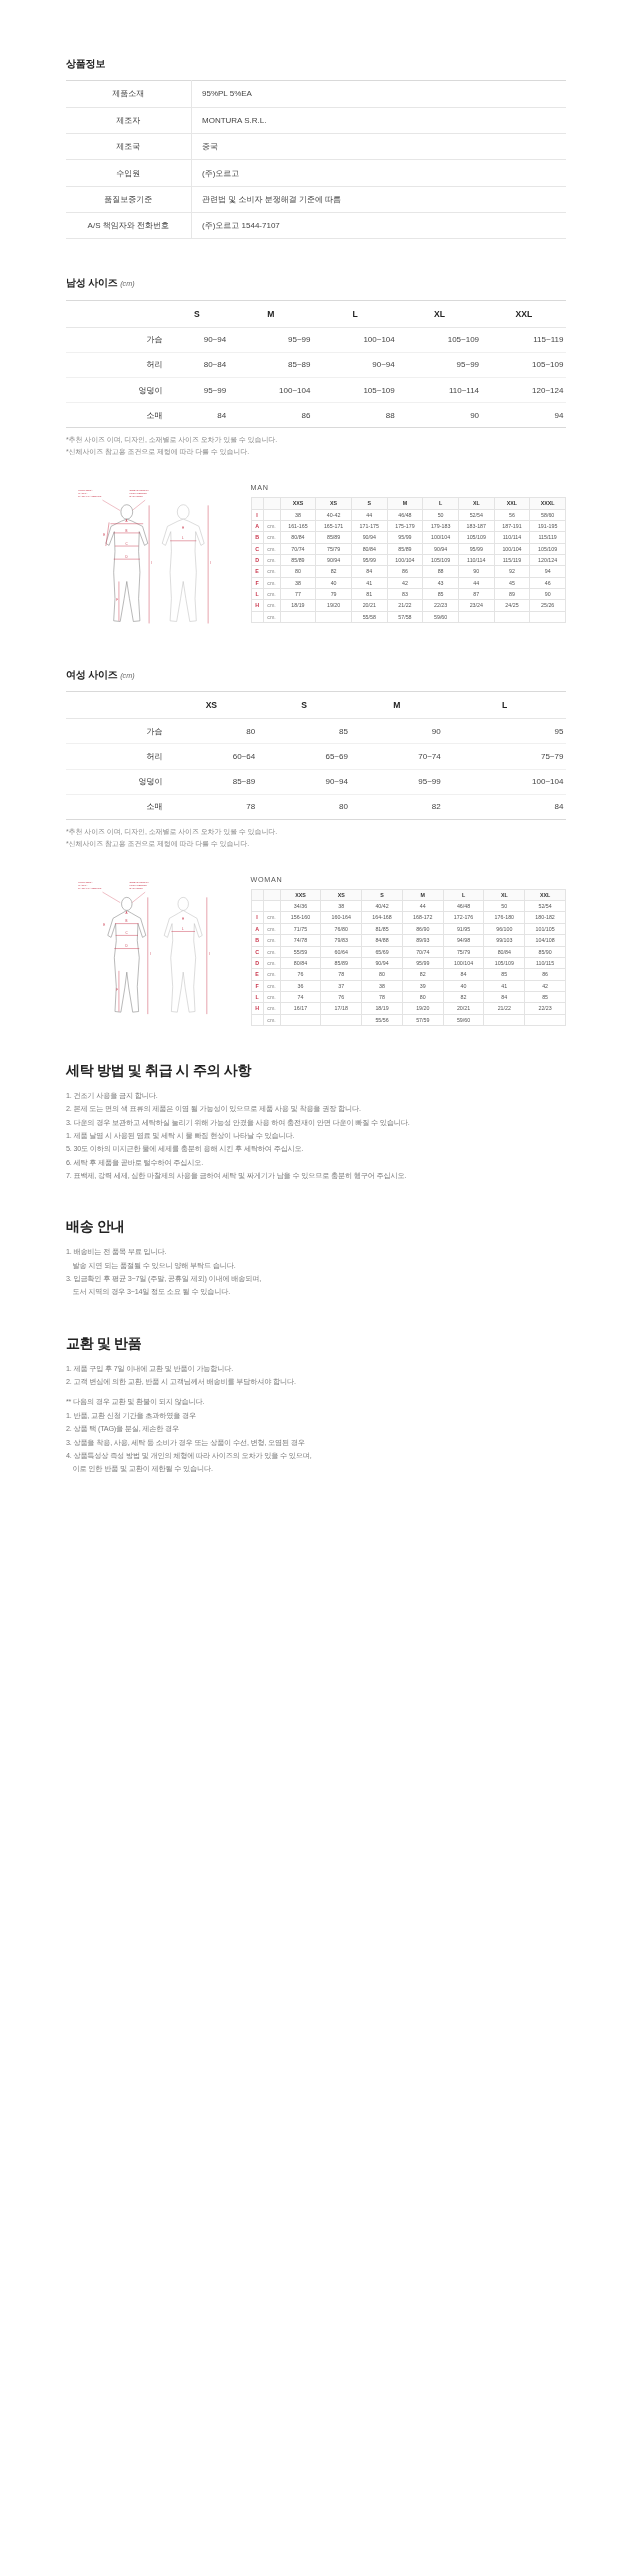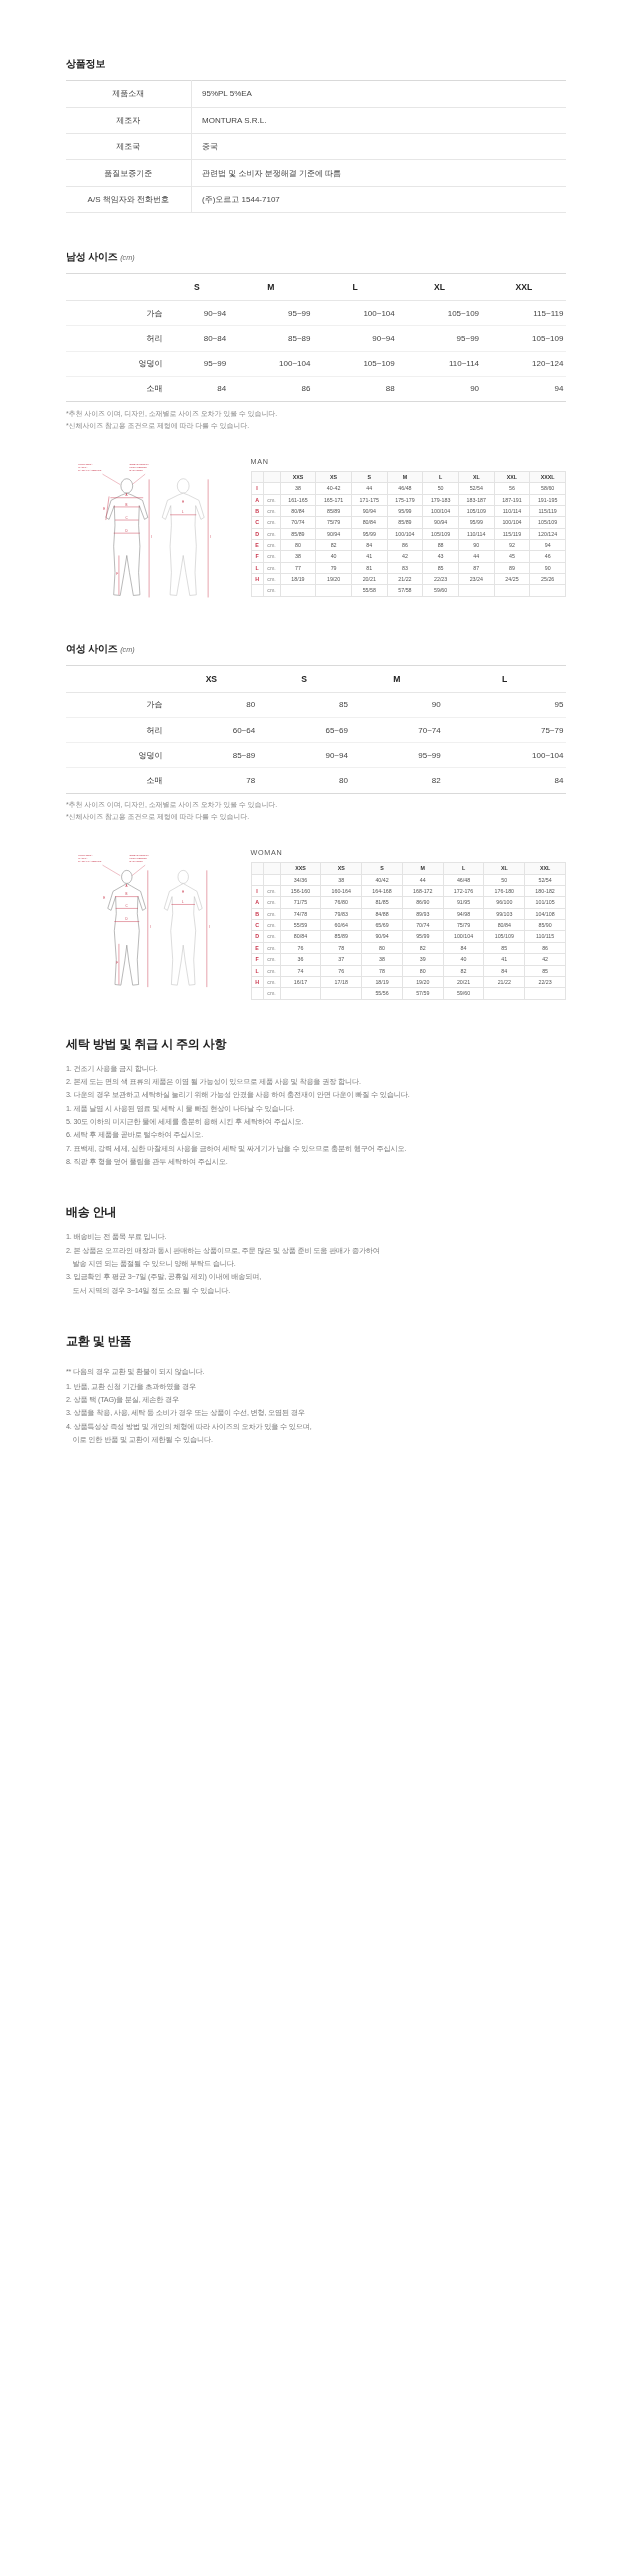--- a/index.html
+++ b/index.html
@@ -115,25 +115,26 @@
   .meas-table td.un { width:16px; color:#888; }
 
   .row-letters { width:12px; }
 
   
   .body-fig { display:block; margin:0 auto; }
 
   
   .text-sec { margin-top:36px; }
   .text-sec h3 {
-    font-size:12px;
+    font-size:14px;
     font-weight:bold;
     color:#222;
     margin:0 0 9.2px 0;
     letter-spacing:-0.2px;
+    font-family:Liberation Serif, serif;
   }
   .text-sec ol, .text-sec ul { margin:0; padding:0; list-style:none; }
   .text-sec li {
     font-size:7.2px;
     color:#777;
     line-height:1.85;
     letter-spacing:-0.2px;
   }
   .text-sec li.indent { padding-left:6.6px; }
   .text-sec .gap { height:8px; }
@@ -157,20 +158,24 @@
           <th>제품소재</th>
           <td>95%PL 5%EA</td>
         </tr>
         <tr>
           <th>제조자</th>
           <td>MONTURA S.R.L.</td>
         </tr>
         <tr>
           <th>제조국</th>
           <td>중국</td>
+        </tr>
+        <tr>
+          <th>수입원</th>
+          <td>(주)오르고</td>
         </tr>
         <tr>
           <th>품질보증기준</th>
           <td>관련법 및 소비자 분쟁해결 기준에 따름</td>
         </tr>
         <tr>
           <th>A/S 책임자와 전화번호</th>
           <td>(주)오르고 1544-7107</td>
         </tr>
       </tbody>
@@ -681,37 +686,39 @@
   <div class="wrap text-sec">
     <h3>세탁 방법 및 취급 시 주의 사항</h3>
     <ol>
       <li>1. 건조기 사용을 금지 합니다.</li>
       <li>2. 본제 도는 면의 색 표류의 제품은 이염 될 가능성이 있으므로 제품 사용 및 착용을 권장 합니다.</li>
       <li>3. 다운의 경우 보관하고 세탁하실 눌리기 위해 가능성 안겼을 사용 하여 충전재이 안면 다운이 빠질 수 있습니다.</li>
       <li>1. 제품 날염 시 사용된 염료 및 세탁 시 물 빠짐 현상이 나타날 수 있습니다.</li>
       <li>5. 30도 이하의 미지근한 물에 세제를 충분히 용해 시킨 후 세탁하여 주십시오.</li>
       <li>6. 세탁 후 제품을 곧바로 털수하여 주십시오.</li>
       <li>7. 표백제, 강력 세제, 심한 마찰제의 사용을 금하여 세탁 및 짜게기가 남을 수 있으므로 충분히 헹구어 주십시오.</li>
-      <li>8. 직광 후 형을 덮어 풀림을 관두 세탁하여 주십시오.</li>
     </ol>
   </div>
 
   <div class="wrap text-sec">
     <h3>배송 안내</h3>
     <ol>
       <li>1. 배송비는 전 품목 무료 입니다.</li>
-      <li>2. 본 상품은 오프라인 매장과 동시 판매하는 상품이므로, 주문 많은 및 상품 준비 도움 판매가 증가하여</li>
       <li class="indent">    발송 지연 되는 품절될 수 있으니 양해 부탁드 습니다.</li>
       <li>3. 입금확인 후 평균 3~7일 (주말, 공휴일 제외) 이내에 배송되며,</li>
       <li class="indent">    도서 지역의 경우 3~14일 정도 소요 될 수 있습니다.</li>
     </ol>
   </div>
 
   <div class="wrap text-sec">
     <h3>교환 및 반품</h3>
+    <ol>
+      <li>1. 제품 구입 후 7일 이내에 교환 및 반품이 가능합니다.</li>
+      <li>2. 고객 변심에 의한 교환, 반품 시 고객님께서 배송비를 부담하셔야 합니다.</li>
+    </ol>
     <div class="gap"></div>
     <p style="font-size:7.2px;color:#777;margin:0 0 2.6px 0;letter-spacing:-0.2px;">** 다음의 경우 교환 및 환불이 되지 않습니다.</p>
     <ol>
       <li>1. 반품, 교환 신청 기간을 초과하였을 경우</li>
       <li>2. 상품 택 (TAG)을 분실, 제손한 경우</li>
       <li>3. 상품을 착용, 사용, 세탁 등 소비가 경우 또는 상품이 수선, 변형, 오염된 경우</li>
       <li>4. 상품특성상 즉성 방법 및 개인의 체형에 따라 사이즈의 오차가 있을 수 있으며,</li>
       <li class="indent">    이로 인한 반품 및 교환이 제한될 수 있습니다.</li>
     </ol>
   </div>

